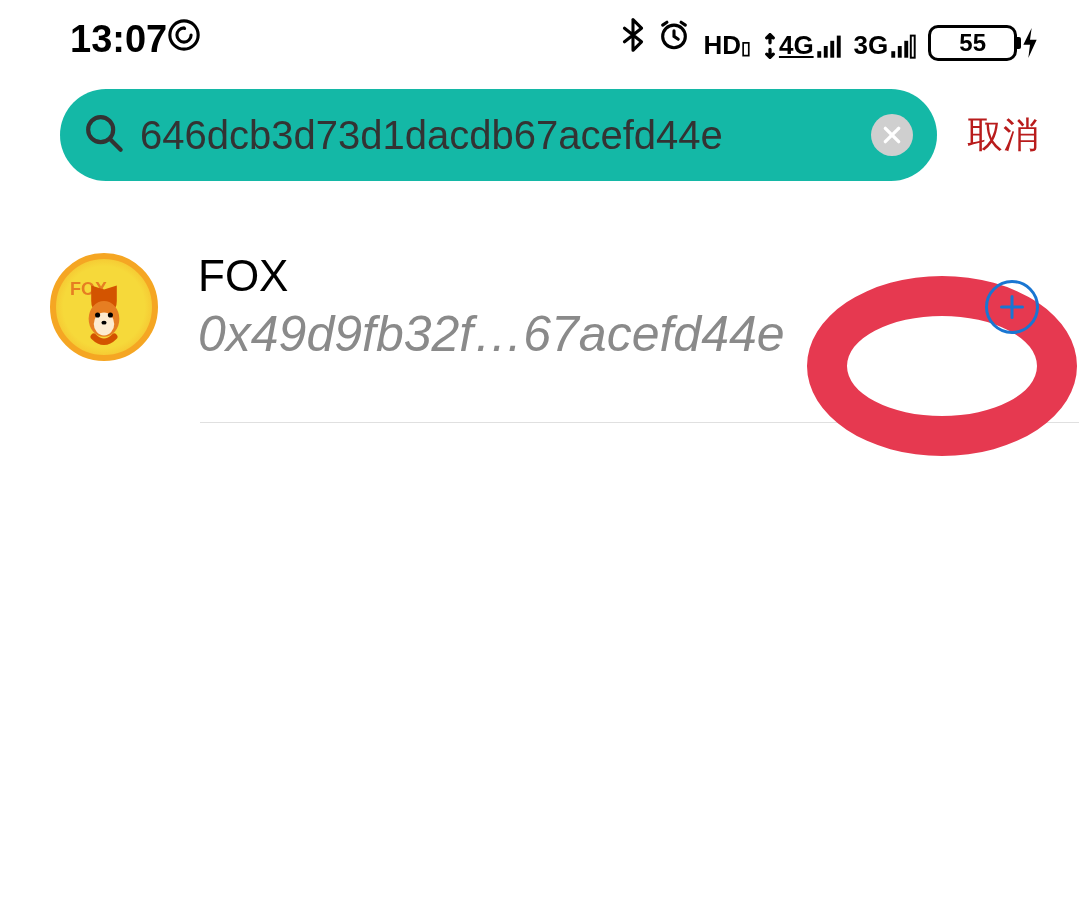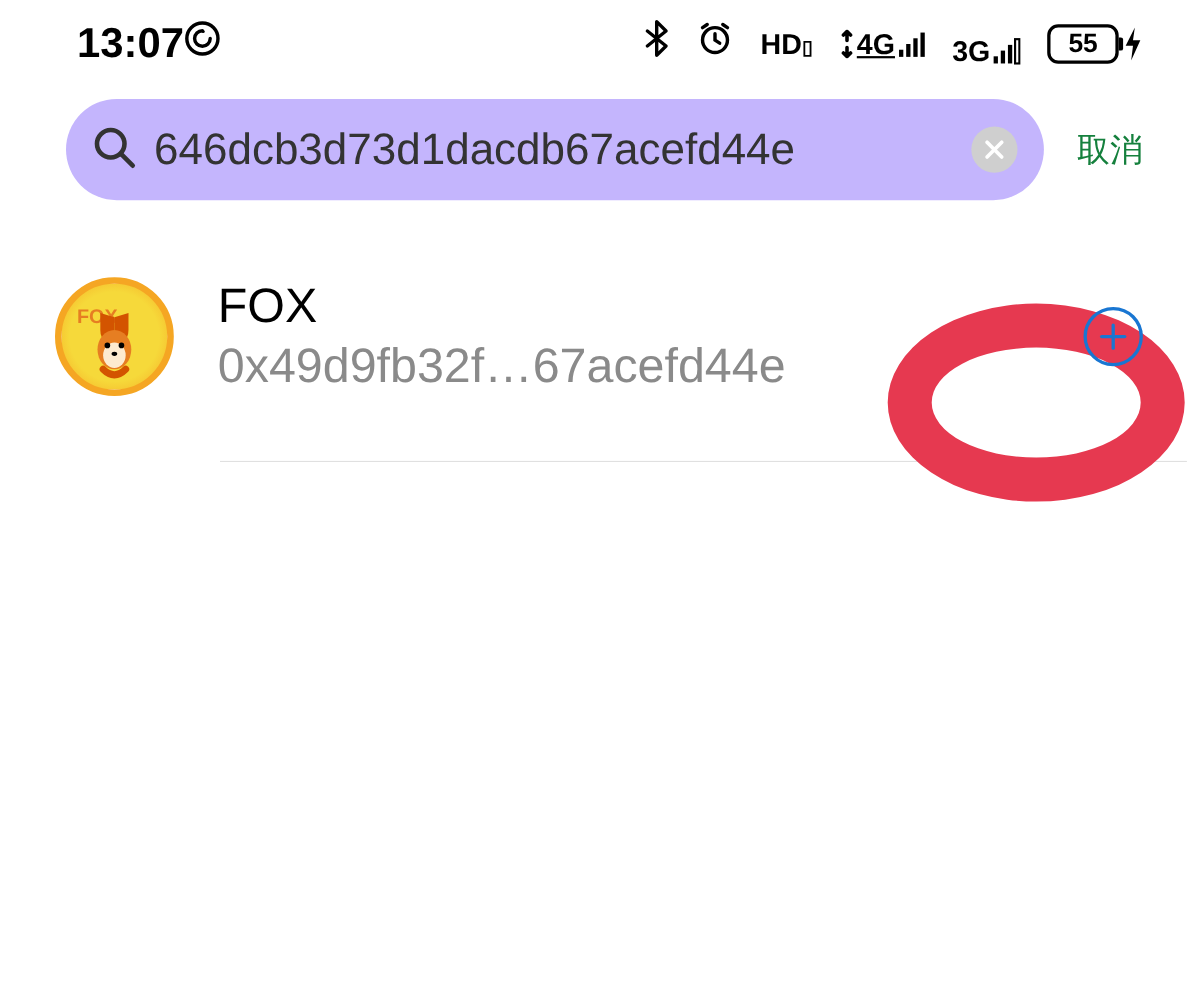--- a/index.html
+++ b/index.html
@@ -23,35 +23,35 @@
       font-size: 38px;
       font-weight: 600;
       color: #000;
     }
     .status-left {
       display: flex;
       align-items: center;
     }
     .status-right {
       display: flex;
-      align-items: center;
-      gap: 24px;
+      align-items: flex-end;
+      gap: 12px;
     }
     .status-right svg {
       flex-shrink: 0;
     }
     .battery-group {
       display: flex;
       align-items: center;
       gap: 4px;
     }
     .battery-box {
       border: 3px solid #000;
       border-radius: 10px;
-      padding: 1px 16px;
+      padding: 1px 28px;
       font-size: 24px;
       font-weight: 700;
       position: relative;
     }
     .battery-box::after {
       content: "";
       position: absolute;
       right: -7px;
       top: 50%;
       transform: translateY(-50%);
@@ -67,21 +67,21 @@
     .search-row {
       display: flex;
       align-items: center;
       padding: 10px 40px 10px 60px;
       gap: 30px;
     }
     .search-box {
       flex: 1;
       display: flex;
       align-items: center;
-      background: #c4b5fd;
+      background: #14b8a6;
       border-radius: 48px;
       height: 92px;
       padding: 0 24px;
       gap: 16px;
       overflow: hidden;
     }
     .search-input {
       flex: 1;
       font-size: 40px;
       color: #333;
@@ -96,22 +96,22 @@
       height: 42px;
       border-radius: 50%;
       background: #cfcfcf;
       display: flex;
       align-items: center;
       justify-content: center;
       flex-shrink: 0;
       cursor: pointer;
     }
     .cancel-text {
-      font-size: 30px;
-      color: #15803d;
+      font-size: 36px;
+      color: #b91c1c;
       cursor: pointer;
       flex-shrink: 0;
     }
     .result-row {
       display: flex;
       align-items: center;
       padding: 60px 40px 30px 50px;
       position: relative;
     }
     .token-icon {
@@ -138,22 +138,23 @@
       margin-left: 40px;
       flex: 1;
     }
     .token-name {
       font-size: 44px;
       font-weight: 500;
       color: #000;
       margin-bottom: 4px;
     }
     .token-address {
-      font-size: 44px;
+      font-size: 50px;
       color: #8a8a8a;
+      font-style: italic;
     }
     .add-btn {
       width: 54px;
       height: 54px;
       border: 3px solid #1976d2;
       border-radius: 50%;
       display: flex;
       align-items: center;
       justify-content: center;
       cursor: pointer;

